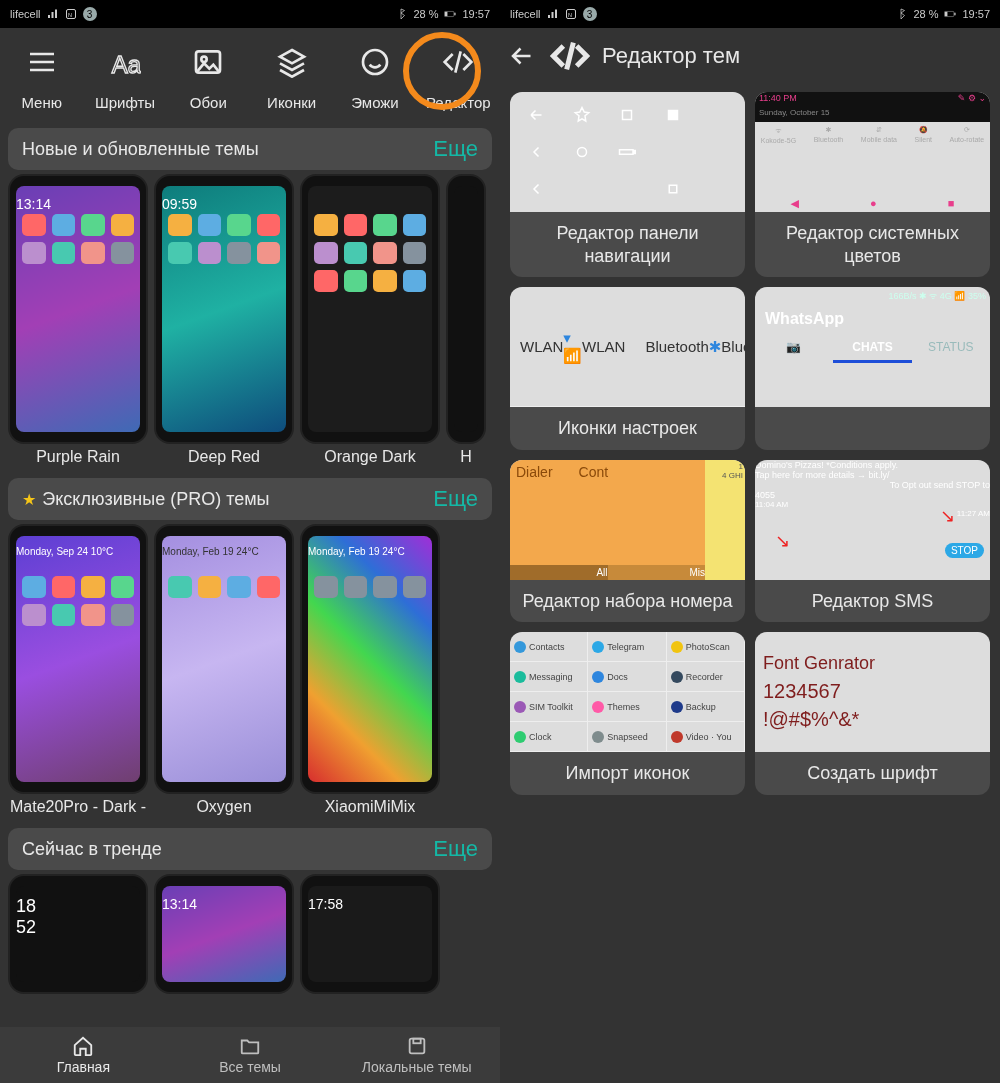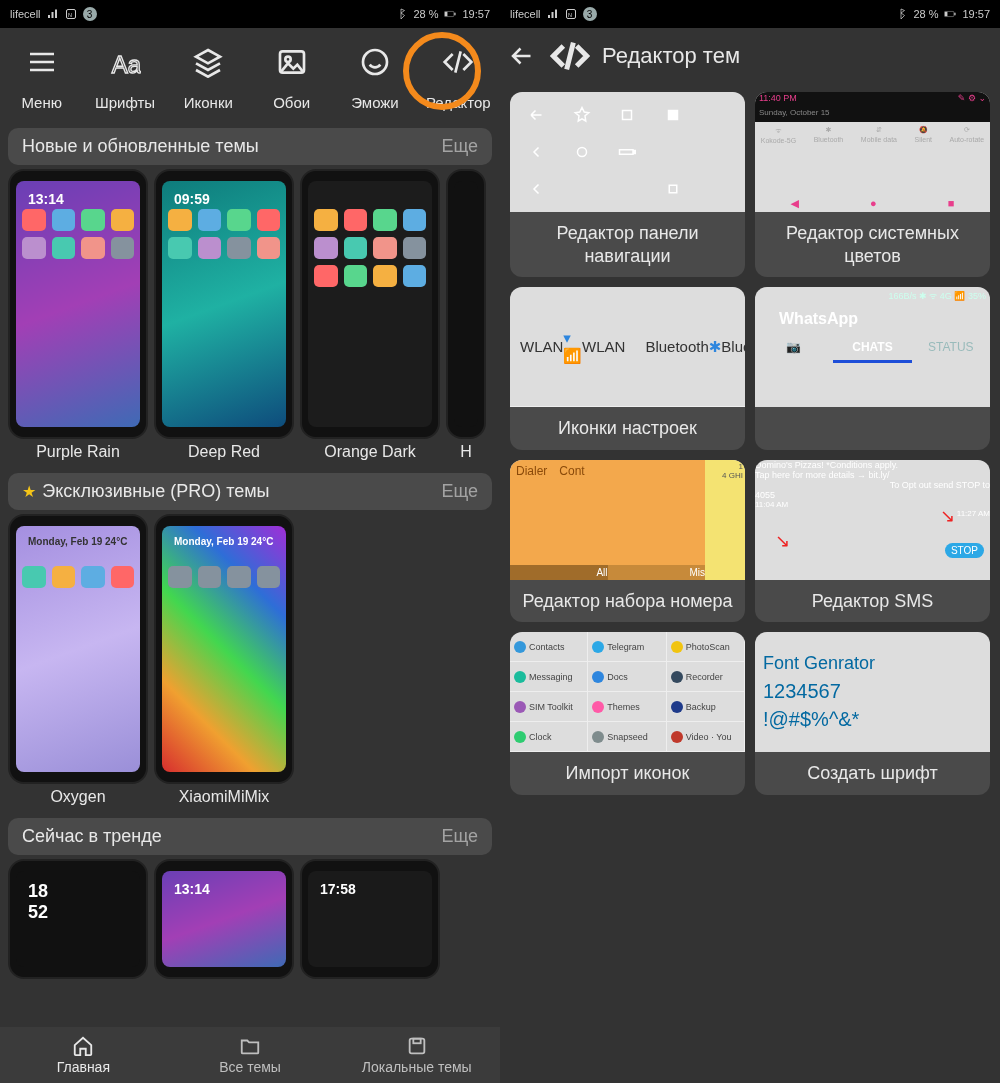--- a/index.html
+++ b/index.html
@@ -17,41 +17,41 @@
   .ticon{flex:1;display:flex;flex-direction:column;align-items:center;justify-content:flex-start;gap:12px;color:#e8e8e8;font-size:15px;}
   .ticon .ic{width:40px;height:40px;display:flex;align-items:center;justify-content:center;}
   .ticon svg{width:32px;height:32px;stroke:#e8e8e8;fill:none;stroke-width:2;}
   .back-row{height:56px;display:flex;align-items:center;padding:0 8px;gap:12px;}
   .back-row svg{width:30px;height:30px;stroke:#e8e8e8;fill:none;stroke-width:2;}
   .back-row .code-svg{width:40px;height:40px;stroke-width:3;}
   .back-row .title{font-size:22px;color:#e8e8e8;}
 
   .section-head{display:flex;align-items:center;justify-content:space-between;padding:8px 14px;background:#4a4a4a;border-radius:10px;margin:4px 8px;font-size:18px;}
   .section-head .t{color:#e8e8e8;display:flex;align-items:center;gap:6px;}
-  .section-head .more{color:#a3a3a3;font-size:18px;}
+  .section-head .more{color:#14b8a6;font-size:22px;}
 
   .hstrip{display:flex;gap:6px;padding:0 8px 8px 8px;overflow:hidden;}
   .themecard{display:flex;flex-direction:column;align-items:center;gap:4px;}
   .themecard .phone{width:140px;height:270px;background:#111;border-radius:16px;position:relative;border:2px solid #222;}
   .phone-s{width:135px;height:250px;}
   .themecard .phone .pscreen{position:absolute;inset:10px 6px 10px 6px;border-radius:8px;overflow:hidden;}
   .themecard .name{font-size:16px;color:#e8e8e8;}
   .gradient-purple{background:linear-gradient(160deg,#6a3fb5,#a23fb5,#3f6ab5);}
   .gradient-teal{background:linear-gradient(160deg,#0e7c7c,#1fb1a3,#0e4c7c);}
   .gradient-orange{background:#1c1c1c;}
   .gradient-viol{background:linear-gradient(160deg,#5d3fd3,#9a4ee0,#6f3f6f);}
   .gradient-lav{background:linear-gradient(160deg,#a48fe0,#c7b6f1,#9a8fd8);}
   .gradient-rainbow{background:linear-gradient(45deg,#d72e2e 0%,#f0a030 25%,#42d74f 50%,#2e6ed7 75%,#a02ed7 100%);}
   .gradient-dark{background:#111;}
   .gradient-dark2{background:#1a1a1a;}
   .icongrid{position:absolute;inset:28px 6px 20px 6px;display:grid;grid-template-columns:repeat(4,1fr);grid-auto-rows:22px;gap:6px;}
   .icongrid div{border-radius:5px;}
   .ig-a{background:#ff6767;} .ig-b{background:#5dade2;} .ig-c{background:#58d68d;} .ig-d{background:#f5b041;}
   .ig-e{background:#bb8fce;} .ig-f{background:#48c9b0;} .ig-g{background:#f1948a;} .ig-h{background:#85929e;}
-  .clocktxt{position:absolute;top:10px;left:12px;color:#fff;font-size:14px;font-weight:bold;}
+  .clocktxt{position:absolute;top:10px;left:0;color:#fff;font-size:14px;font-weight:normal;}
 
   .bottomnav{position:absolute;left:0;right:0;bottom:0;height:56px;background:#3b3b3b;display:flex;}
   .bn{flex:1;display:flex;flex-direction:column;align-items:center;justify-content:center;gap:2px;color:#bfbfbf;font-size:14px;}
   .bn.active{color:#e8e8e8;}
   .bn svg{width:22px;height:22px;stroke:#bfbfbf;fill:none;stroke-width:2;}
   .bn.active svg{stroke:#e8e8e8;}
 
   .rgrid{display:flex;flex-wrap:wrap;gap:10px;padding:8px 10px;}
   .rcard{width:235px;background:#4a4a4a;border-radius:12px;overflow:hidden;display:flex;flex-direction:column;}
   .rcard .preview{height:120px;background:#ddd;position:relative;overflow:hidden;}
@@ -63,35 +63,35 @@
   .pv-sys{background:#333;display:flex;flex-direction:column;}
   .pv-sys .t1{height:16px;background:#111;color:#e83e8c;font-size:9px;display:flex;justify-content:space-between;padding:1px 4px;}
   .pv-sys .t2{height:14px;background:#111;color:#888;font-size:8px;padding:0 4px;}
   .pv-sys .qs{flex:1;display:flex;gap:6px;align-items:flex-start;justify-content:space-around;padding-top:4px;color:#aaa;font-size:7px;}
   .pv-sys .qs div{display:flex;flex-direction:column;align-items:center;gap:2px;}
   .pv-sys .navb{height:18px;display:flex;align-items:center;justify-content:space-around;}
   .pv-sys .navb span{color:#e83e8c;font-size:11px;}
   .pv-set{background:#fff;display:flex;color:#333;}
   .pv-set .r{flex:1;display:flex;align-items:center;justify-content:space-between;padding:0 10px;font-size:15px;border-bottom:1px solid #eee;}
   .pv-wa{background:#075e54;color:#fff;display:flex;flex-direction:column;}
-  .pv-wa .hd{padding:6px 24px;font-size:16px;font-weight:bold;}
+  .pv-wa .hd{padding:6px 10px;font-size:16px;font-weight:bold;}
   .pv-wa .tb{display:flex;}
   .pv-wa .tb div{flex:1;text-align:center;font-size:12px;padding:6px 0;}
   .pv-dial{background:#fff;display:flex;}
   .pv-dial .lp{flex:1;background:#f3a84c;display:flex;flex-direction:column;}
-  .pv-dial .lp .tabs{display:flex;font-size:12px;color:#8a4a0a;padding:4px 6px;gap:12px;}
+  .pv-dial .lp .tabs{display:flex;font-size:14px;color:#8a4a0a;padding:4px 6px;gap:26px;}
   .pv-dial .lp .seg{display:flex;margin-top:auto;}
   .pv-dial .lp .seg span{flex:1;text-align:right;font-size:10px;background:#a06c2a;color:#fff;padding:2px 0;}
   .pv-dial .rp{width:40px;background:#f4e372;display:flex;flex-direction:column;font-size:8px;color:#555;text-align:right;padding:2px;}
   .pv-sms{background:#6a4cd7;display:flex;flex-direction:column;color:#fff;font-size:9px;position:relative;}
   .pv-sms .stop{background:#2ca8e6;border-radius:10px;padding:2px 6px;font-size:10px;position:absolute;right:6px;bottom:22px;}
   .pv-imp{background:#fff;display:grid;grid-template-columns:repeat(3,1fr);grid-auto-rows:30px;gap:0;font-size:9px;color:#444;}
   .pv-imp div{display:flex;align-items:center;gap:3px;padding-left:4px;border-bottom:1px solid #eee;border-right:1px solid #eee;}
   .pv-imp .dot{width:12px;height:12px;border-radius:50%;}
-  .pv-font{background:#fff;color:#0369a1;display:flex;flex-direction:column;justify-content:center;padding:4px 8px;font-family:'Comic Sans MS',cursive;line-height:1.4;}
+  .pv-font{background:#fff;color:#7f1d1d;display:flex;flex-direction:column;justify-content:center;padding:4px 8px;font-family:'Comic Sans MS',cursive;line-height:1.4;}
   .pv-font .l1{font-size:18px;}
   .pv-font .l2{font-size:20px;}
 
   .ring{position:absolute;border:6px solid #f48a1c;border-radius:50%;pointer-events:none;}
   .ring1{width:78px;height:78px;left:403px;top:32px;}
   .star{color:#f5c518;font-size:16px;}
   .arrow-red{position:absolute;width:20px;height:20px;color:#e22;font-size:18px;pointer-events:none;}
 </style>
 </head>
 <body>
@@ -136,34 +136,34 @@
       <div class="ic">
           <svg viewBox="0 0 24 24">
             <text x="2" y="20" font-size="18" fill="none" stroke="#e8e8e8" stroke-width="1">Aa</text>
           </svg>
         </div>
       <span>Шрифты</span>
     </div>
     <div class="ticon">
       <div class="ic">
           <svg viewBox="0 0 24 24">
-            <path d="M12 3l9 5-9 5-9-5 9-5zM3 13l9 5 9-5M3 18l9 5 9-5"></path>
-          </svg>
-        </div>
-      <span>Иконки</span>
-    </div>
-    <div class="ticon">
-      <div class="ic">
-          <svg viewBox="0 0 24 24">
             <rect x="3" y="4" width="18" height="16" rx="2"></rect>
             <circle cx="9" cy="10" r="2"></circle>
             <path d="M4 19l5-6 4 4 3-3 4 5"></path>
           </svg>
         </div>
       <span>Обои</span>
+    </div>
+    <div class="ticon">
+      <div class="ic">
+          <svg viewBox="0 0 24 24">
+            <path d="M12 3l9 5-9 5-9-5 9-5zM3 13l9 5 9-5M3 18l9 5 9-5"></path>
+          </svg>
+        </div>
+      <span>Иконки</span>
     </div>
     <div class="ticon">
       <div class="ic">
           <svg viewBox="0 0 24 24">
             <circle cx="12" cy="12" r="9"></circle>
             <path d="M8 14c1.3 1.6 2.7 2 4 2s2.7-.4 4-2M9 9h.01M15 9h.01"></path>
           </svg>
         </div>
       <span>Эможи</span>
     </div>
@@ -249,20 +249,38 @@
   </div>
 
   <div class="section-head">
     <span class="t">
         <span class="star">★</span>
         <span>Эксклюзивные (PRO) темы</span>
       </span>
     <span class="more">Еще</span>
   </div>
   <div class="hstrip">
+    <div class="themecard">
+      <div class="phone phone-s">
+          <div class="pscreen gradient-viol">
+            <span class="clocktxt" style="font-size:10px;">Monday, Sep 24   10°C</span>
+            <div class="icongrid" style="inset:40px 6px 20px 6px;">
+              <div class="ig-b"></div>
+              <div class="ig-a"></div>
+              <div class="ig-d"></div>
+              <div class="ig-c"></div>
+              <div class="ig-e"></div>
+              <div class="ig-f"></div>
+              <div class="ig-g"></div>
+              <div class="ig-h"></div>
+            </div>
+          </div>
+        </div>
+      <span class="name">Mate20Pro - Dark -</span>
+    </div>
     <div class="themecard">
       <div class="phone phone-s">
           <div class="pscreen gradient-lav">
             <span class="clocktxt" style="font-size:10px;color:#333;">Monday, Feb 19   24°C</span>
             <div class="icongrid" style="inset:40px 6px 20px 6px;">
               <div class="ig-f"></div>
               <div class="ig-d"></div>
               <div class="ig-b"></div>
               <div class="ig-a"></div>
             </div>

